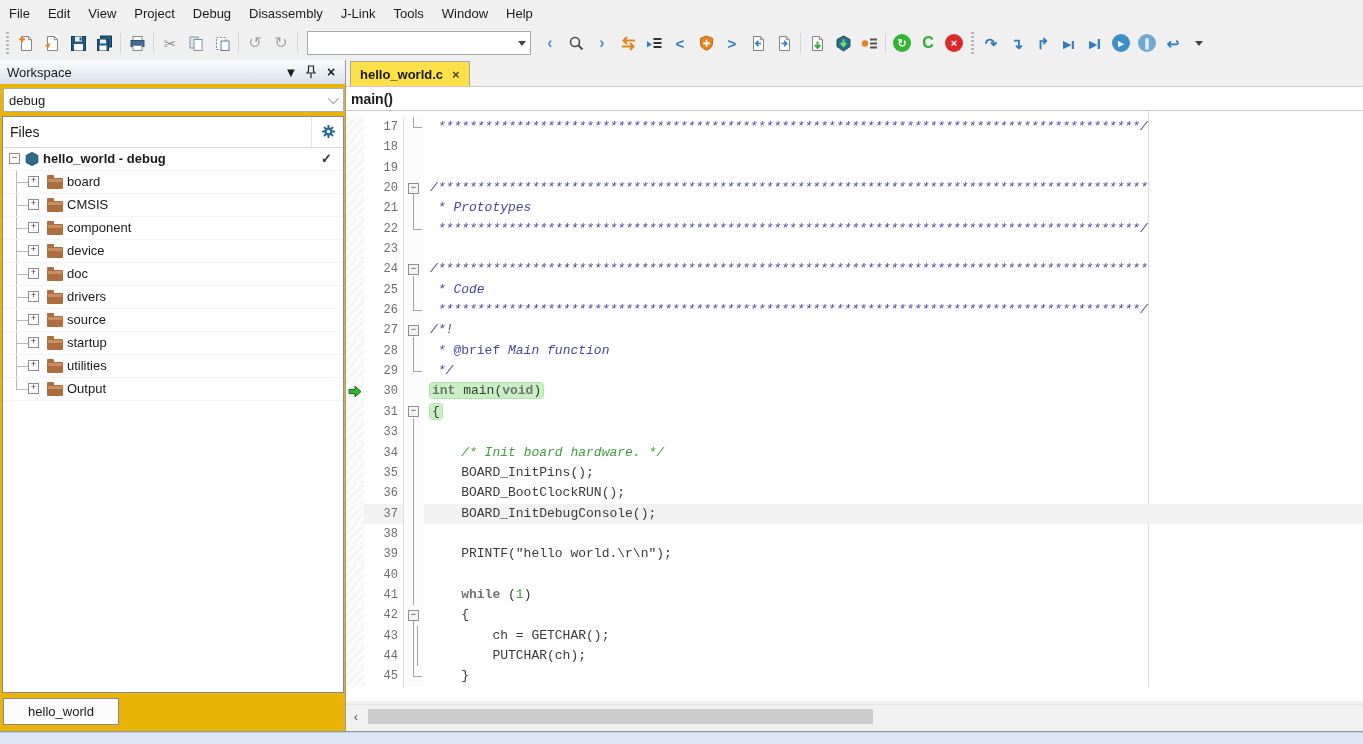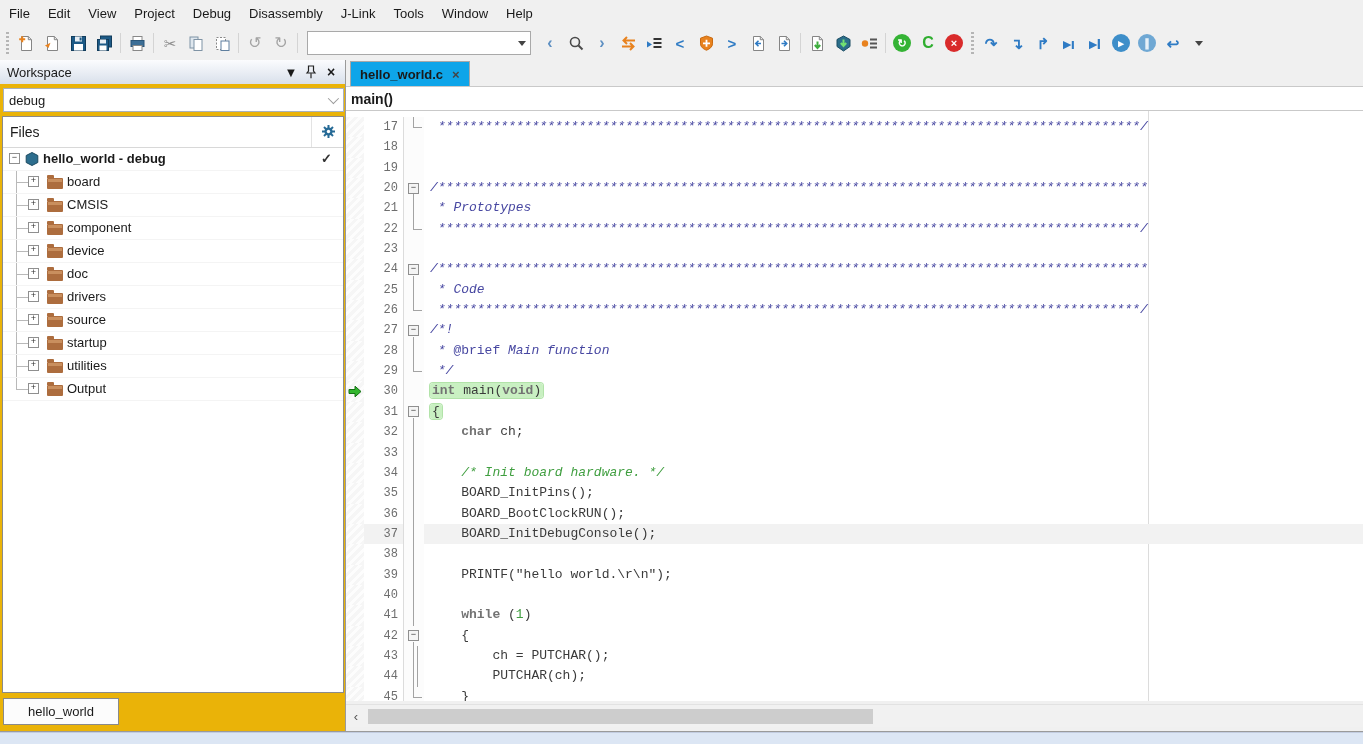--- a/index.html
+++ b/index.html
@@ -65,21 +65,21 @@
   .folder::after{content:"";position:absolute;top:1px;left:1px;right:1px;height:3px;background:#c98f5e;}
   .checkmark{position:absolute;right:11px;top:3px;color:#333;font-weight:bold;}
   .ws-tab{position:absolute;left:3px;bottom:6px;height:25px;min-width:86px;background:#fcfcfc;
           border:1px solid #8a8a8a;display:flex;align-items:center;justify-content:center;
           font-size:13px;padding:0 14px;}
 
   
   #editor{position:absolute;top:0;left:345px;right:0;bottom:0;background:#f0f0f0;
           border-left:1px solid #9a9a9a;}
   .tabbar{height:26px;display:flex;align-items:flex-end;padding-left:4px;}
-  .etab{height:24px;background:#0ea5e9;border:1px solid #a8a8a8;border-bottom:none;display:flex;
+  .etab{height:24px;background:#fde047;border:1px solid #a8a8a8;border-bottom:none;display:flex;
         align-items:center;gap:9px;padding:0 9px;font-size:13px;font-weight:bold;}
   .etab .close{color:#444;font-weight:bold;font-size:13px;}
   .fnbar{height:25px;background:#fff;border-top:1px solid #c9c9c9;border-bottom:1px solid #c9c9c9;
          display:flex;align-items:center;font-size:14px;font-weight:bold;padding-left:5px;
          box-sizing:border-box;}
   .codewrap{position:absolute;top:51px;left:0;right:0;bottom:30px;background:#fff;overflow:hidden;}
   .coderows{position:relative;padding-top:6px;}
   .marginline{position:absolute;top:0;bottom:0;left:802px;width:1px;background:#dcdcdc;}
   .crow{display:flex;height:20.35px;line-height:20.35px;position:relative;}
   .crow.hl-line{background:#f2f2f2;}
@@ -558,28 +558,20 @@
             <span class="c-arrow"></span>
             <span class="c-num">31</span>
             <span class="c-fold">
               <span class="f-box">−</span>
               <span class="f-v belowBox"></span>
             </span>
             <span class="c-code"><span class="exec"><span class="sg-pl">{</span></span></span>
           </div>
           <div class="crow">
             <span class="c-arrow"></span>
-            <span class="c-num">32</span>
-            <span class="c-fold">
-              <span class="f-v"></span>
-            </span>
-            <span class="c-code"><span class="sg-pl">    </span><span class="sg-kw">char</span><span class="sg-pl"> ch;</span></span>
-          </div>
-          <div class="crow">
-            <span class="c-arrow"></span>
             <span class="c-num">33</span>
             <span class="c-fold">
               <span class="f-v"></span>
             </span>
             <span class="c-code"></span>
           </div>
           <div class="crow">
             <span class="c-arrow"></span>
             <span class="c-num">34</span>
             <span class="c-fold">
@@ -652,21 +644,21 @@
             </span>
             <span class="c-code"><span class="sg-pl">    {</span></span>
           </div>
           <div class="crow">
             <span class="c-arrow"></span>
             <span class="c-num">43</span>
             <span class="c-fold">
               <span class="f-v"></span>
               <span class="f-v v2"></span>
             </span>
-            <span class="c-code"><span class="sg-pl">        ch = PUTCHAR();</span></span>
+            <span class="c-code"><span class="sg-pl">        ch = GETCHAR();</span></span>
           </div>
           <div class="crow">
             <span class="c-arrow"></span>
             <span class="c-num">44</span>
             <span class="c-fold">
               <span class="f-v"></span>
               <span class="f-v v2"></span>
             </span>
             <span class="c-code"><span class="sg-pl">        PUTCHAR(ch);</span></span>
           </div>

